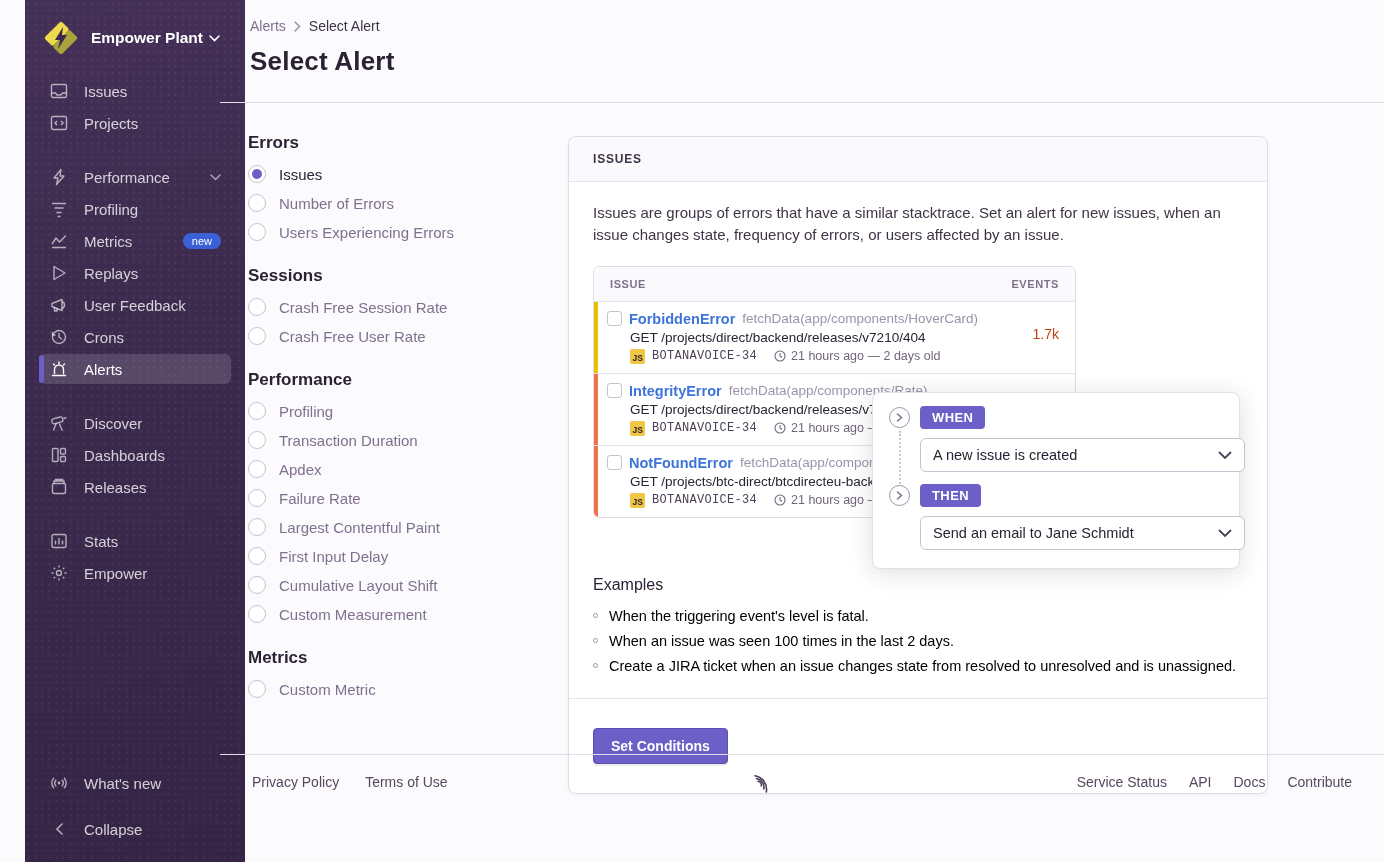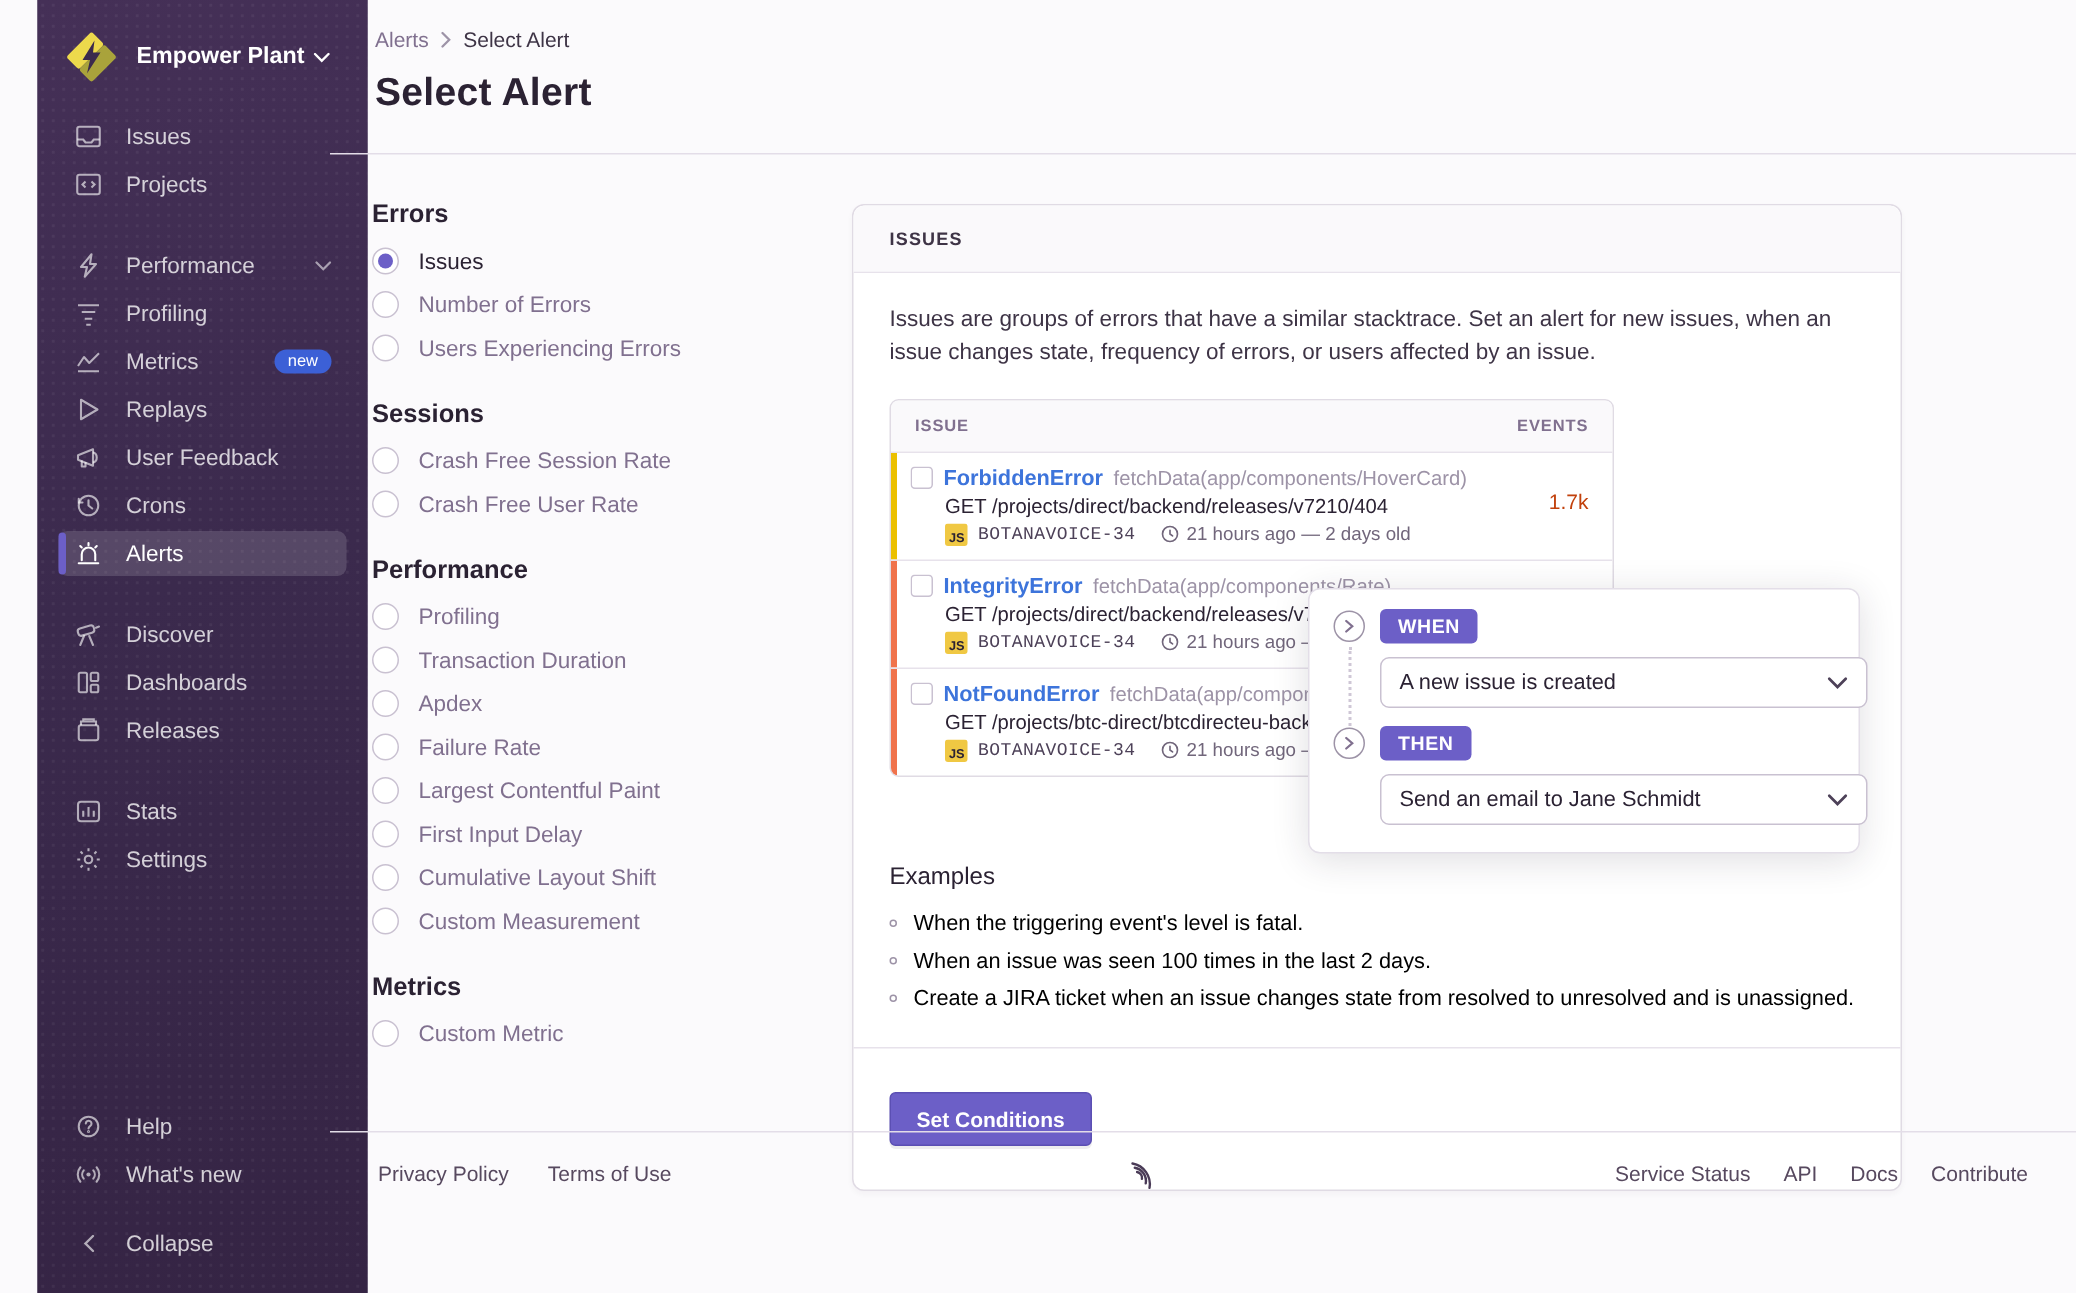--- a/index.html
+++ b/index.html
@@ -255,37 +255,27 @@
           </span>
         <span>Stats</span>
       </div>
       <div class="nav-item">
         <span class="nicon">
             <svg width="18" height="18" viewBox="0 0 18 18" fill="none" stroke="currentColor" stroke-width="1.4">
               <circle cx="9" cy="9" r="2.5"></circle>
               <path d="M9 1.5v2M9 14.5v2M1.5 9h2M14.5 9h2M3.7 3.7l1.4 1.4M12.9 12.9l1.4 1.4M14.3 3.7l-1.4 1.4M5.1 12.9l-1.4 1.4"></path>
             </svg>
           </span>
-        <span>Settings</span>
+        <span>Empower</span>
       </div>
     </nav>
 
     <div class="sidebar-spacer"></div>
 
     <nav class="nav">
-      <div class="nav-item">
-        <span class="nicon">
-            <svg width="18" height="18" viewBox="0 0 18 18" fill="none" stroke="currentColor" stroke-width="1.4" stroke-linecap="round">
-              <circle cx="9" cy="9" r="6.5"></circle>
-              <path d="M7.2 7a1.9 1.9 0 113 1.6c-.7.5-1.2.9-1.2 1.7"></path>
-              <circle cx="9" cy="12.4" r=".3" fill="currentColor"></circle>
-            </svg>
-          </span>
-        <span>Help</span>
-      </div>
       <div class="nav-item">
         <span class="nicon">
             <svg width="18" height="18" viewBox="0 0 18 18" fill="none" stroke="currentColor" stroke-width="1.4" stroke-linecap="round">
               <circle cx="9" cy="9" r="1.4" fill="currentColor" stroke="none"></circle>
               <path d="M5.8 6.2a4.4 4.4 0 000 5.6M12.2 6.2a4.4 4.4 0 010 5.6M3.6 4.2a7.4 7.4 0 000 9.6M14.4 4.2a7.4 7.4 0 010 9.6"></path>
             </svg>
           </span>
         <span>What's new</span>
       </div>
       <div class="collapse-row">

